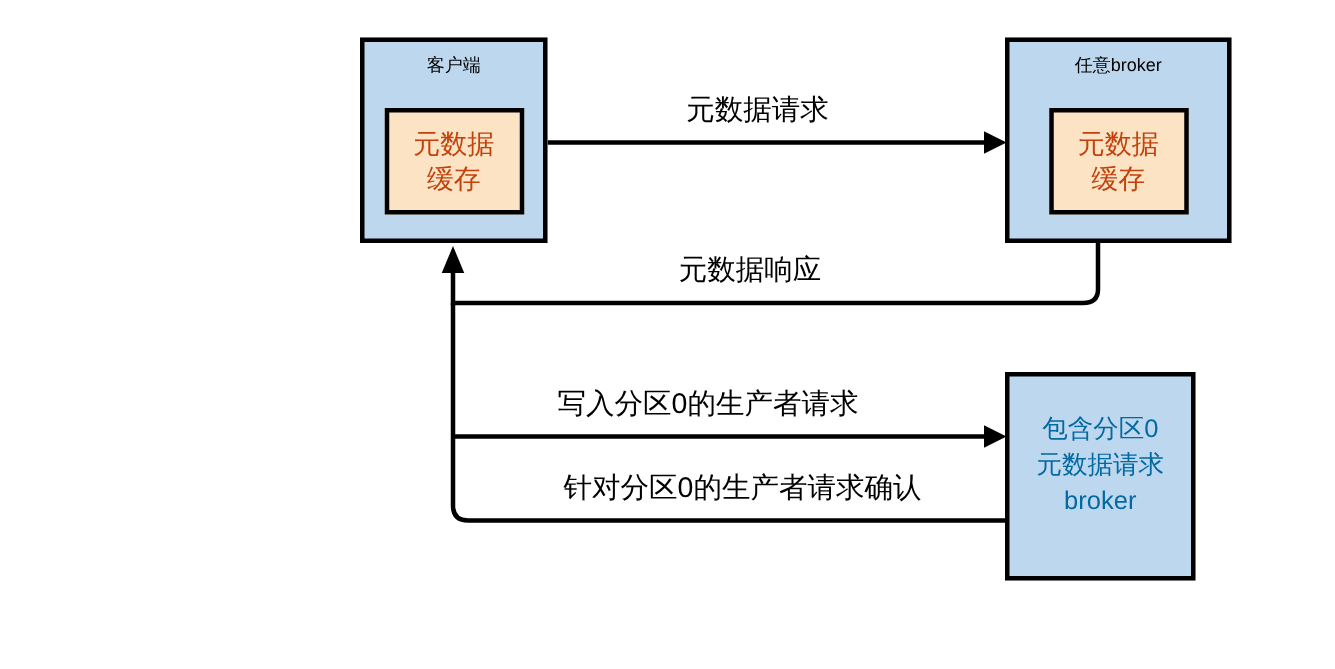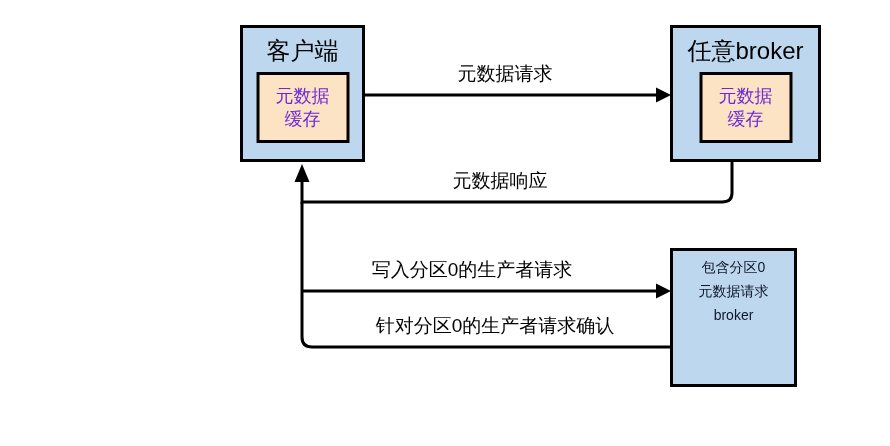--- a/index.html
+++ b/index.html
@@ -41,50 +41,50 @@
     background: var(--node-fill);
     border: 3px solid var(--line-color);
   }
   .node-client  { left: 240px; top: 25px;  width: 125px; height: 137px; }
   .node-broker  { left: 670px; top: 25px;  width: 151px; height: 137px; }
   .node-leader  { left: 670px; top: 248px; width: 127px; height: 139px; }
 
   .node-title {
     margin-top: 7px;
     text-align: center;
-    font-size: 24px;
+    font-size: 12px;
     color: #000;
     white-space: nowrap;
   }
 
   .cache-box {
     position: absolute;
     left: 50%;
     top: 44px;
     transform: translateX(-50%);
     width: 93px;
     height: 71px;
     background: var(--cache-fill);
     border: 3px solid var(--line-color);
     display: flex;
     flex-direction: column;
     align-items: center;
     justify-content: center;
     font-size: 18px;
     line-height: 23px;
-    color: #6d28d9;
+    color: #c2410c;
     text-align: center;
   }
 
   .leader-text {
-    margin-top: 4px;
+    margin-top: 23px;
     text-align: center;
-    font-size: 14px;
+    font-size: 17px;
     line-height: 24px;
-    color: #0f172a;
+    color: #0369a1;
   }
 
   .edge-label {
     position: absolute;
     transform: translateX(-50%);
     font-size: 19px;
     color: #000;
     white-space: nowrap;
     background: var(--bg-color);
     line-height: 22px;

